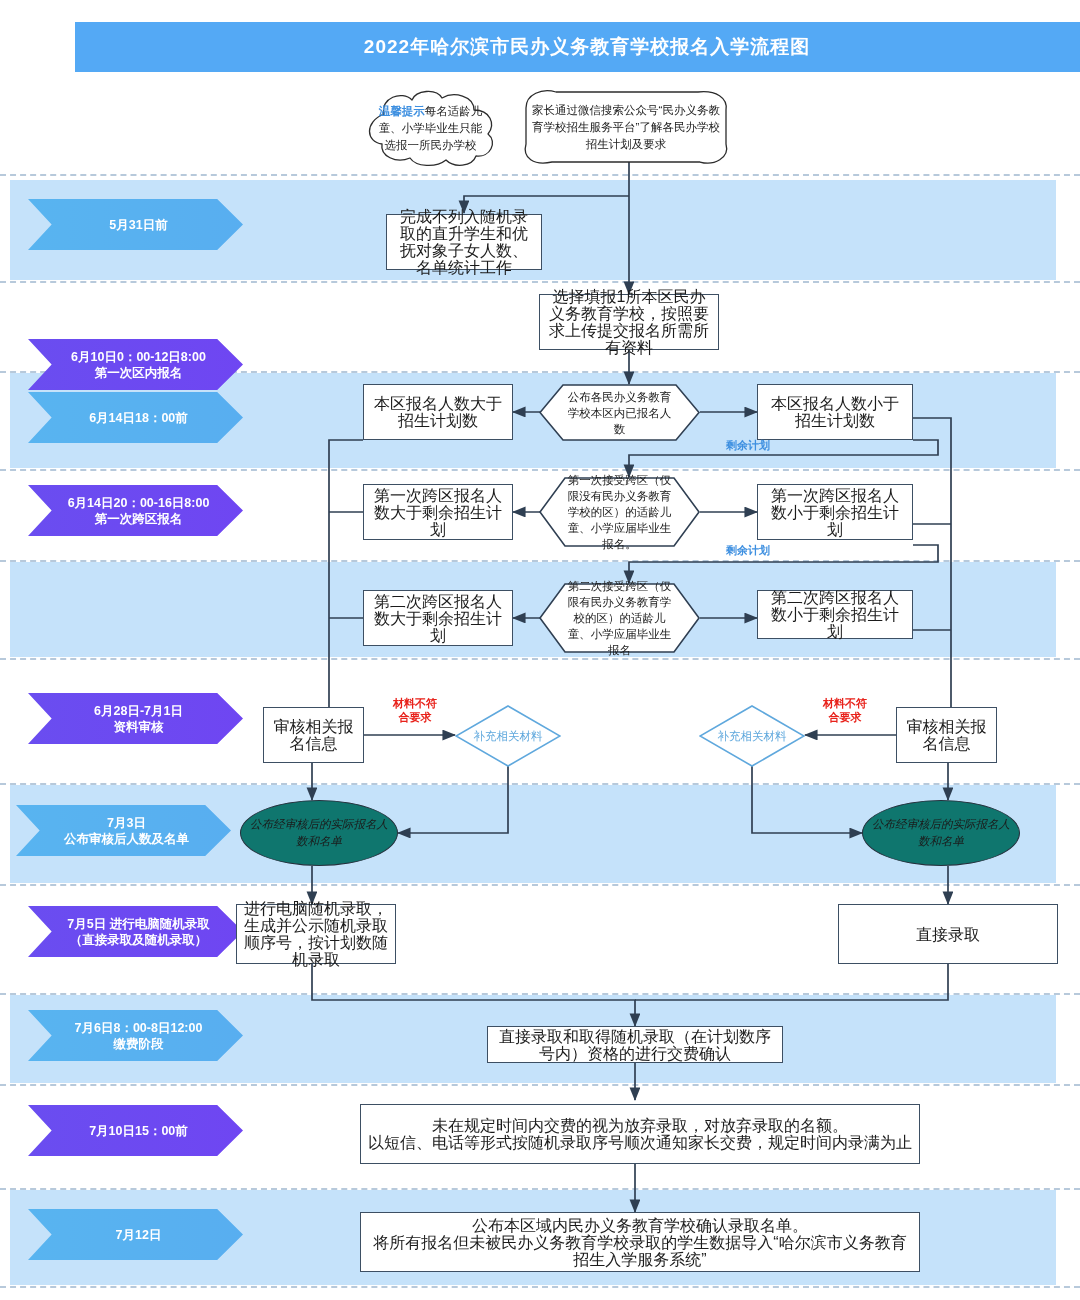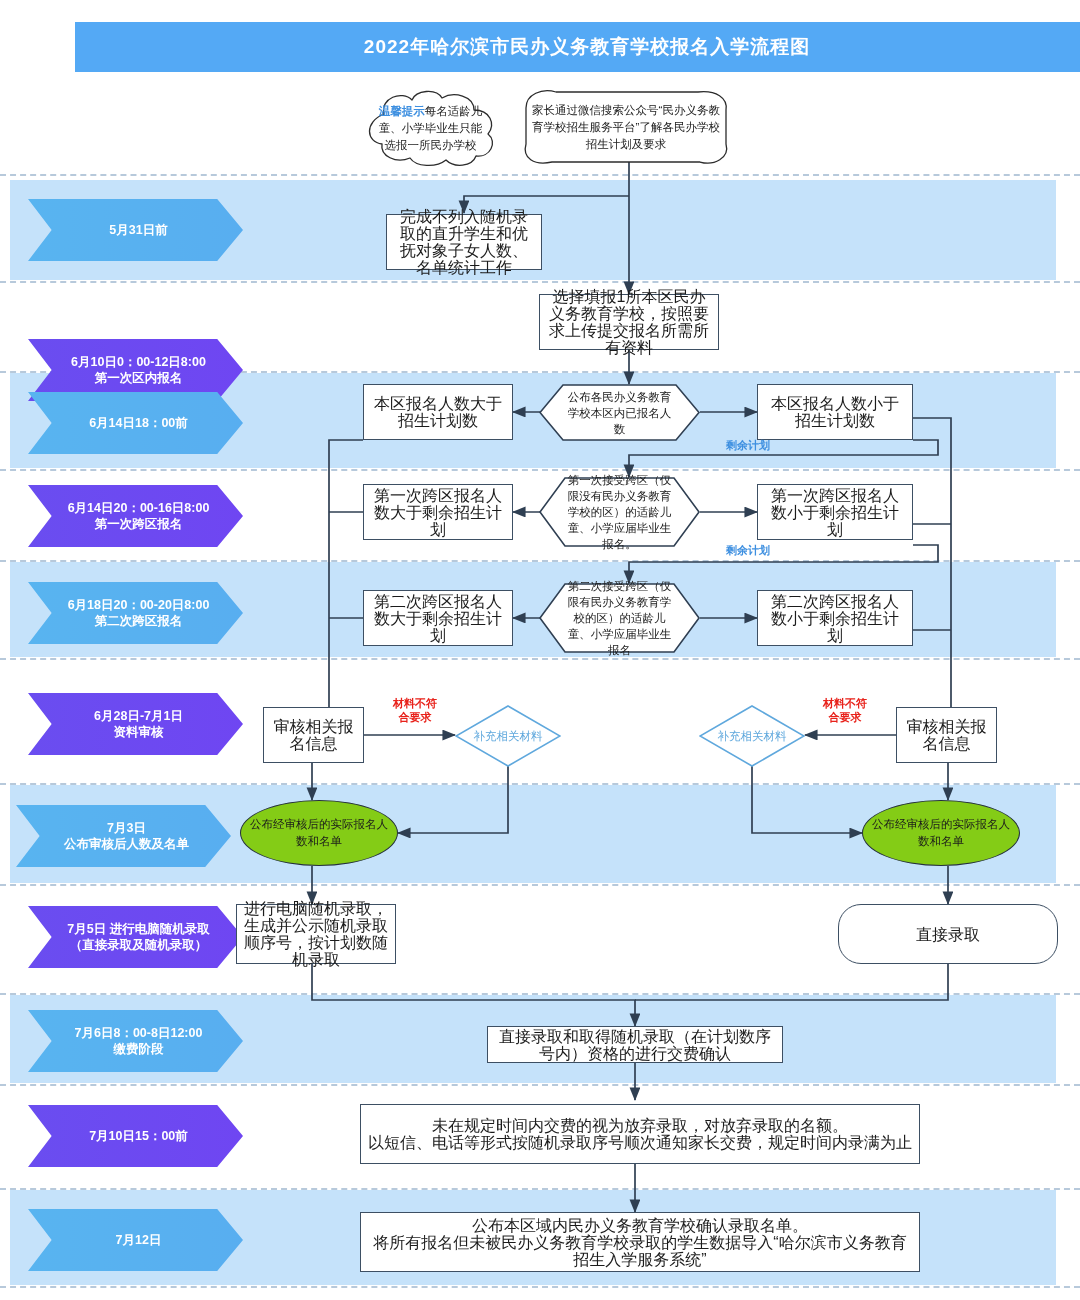--- a/index.html
+++ b/index.html
@@ -21,21 +21,21 @@
     color:#ffffff;font-size:19px;font-weight:bold;letter-spacing:1px;
   }
 
   
   .band{position:absolute;left:10px;width:1046px;background:#c5e2fa;}
   .dash{position:absolute;left:0px;width:1080px;height:0;
         border-top:2px dashed #9fb8cf;opacity:.75;}
 
   
   .banner{
-    position:absolute;height:62px;width:215px;
+    position:absolute;height:51px;width:215px;
     display:flex;align-items:center;justify-content:center;
     text-align:center;color:#fff;font-weight:bold;font-size:12.5px;
     line-height:16px;padding-left:6px;box-sizing:border-box;
     clip-path:polygon(0 0, 88% 0, 100% 50%, 88% 100%, 0 100%, 11% 50%);
   }
   .banner.blue{background:linear-gradient(90deg,#58b4f0,#58aef0);}
   .banner.purple{background:linear-gradient(90deg,#6a4df0,#6f46f2);}
   .banner span{display:block;}
 
   
@@ -71,24 +71,25 @@
     position:absolute;box-sizing:border-box;
     display:flex;align-items:center;justify-content:center;
     text-align:center;font-size:11.5px;color:#5fa8dd;
   }
   .dia .diabg{position:absolute;left:0;top:0;width:100%;height:100%;}
   .dia .diatxt{position:relative;z-index:2;}
 
   
   .ell{
     position:absolute;box-sizing:border-box;
-    border:1.5px solid #25313d;border-radius:50%;background:#84cc16;
+    border:1.5px solid #25313d;border-radius:50%;background:#0f766e;
     display:flex;align-items:center;justify-content:center;
     text-align:center;font-size:11.5px;line-height:17px;color:#1b1b1b;
     padding:2px 8px;
+    font-style:italic;
   }
 
   
   .elabel{position:absolute;font-size:11px;font-weight:bold;line-height:14px;text-align:center;}
   .elabel.red{color:#e8211a;}
   .elabel.blue{color:#3d8fe0;}
 
   
   #links{position:absolute;left:0;top:0;width:1080px;height:1300px;pointer-events:none;}
 </style>
@@ -201,26 +202,20 @@
     <div>
         <span>6月14日18：00前</span>
       </div>
   </div>
   <div class="banner purple" style="left:28px;top:485px;">
     <div>
         <span>6月14日20：00-16日8:00</span>
         <span>第一次跨区报名</span>
       </div>
   </div>
-  <div class="banner blue" style="left:28px;top:582px;">
-    <div>
-        <span>6月18日20：00-20日8:00</span>
-        <span>第二次跨区报名</span>
-      </div>
-  </div>
   <div class="banner purple" style="left:28px;top:693px;">
     <div>
         <span>6月28日-7月1日</span>
         <span>资料审核</span>
       </div>
   </div>
   <div class="banner blue" style="left:16px;top:805px;">
     <div>
         <span>7月3日</span>
         <span>公布审核后人数及名单</span>
@@ -295,37 +290,37 @@
   </div>
 
   <div class="node" style="left:757px;top:484px;width:156px;height:56px;">
     <span>第一次跨区报名人数小于剩余招生计划</span>
   </div>
 
   <div class="node" style="left:363px;top:590px;width:150px;height:56px;">
     <span>第二次跨区报名人数大于剩余招生计划</span>
   </div>
 
-  <div class="node" style="left:757px;top:590px;width:156px;height:56px;">
+  <div class="node" style="left:757px;top:590px;width:156px;height:49px;">
     <span>第二次跨区报名人数小于剩余招生计划</span>
   </div>
 
   <div class="node" style="left:263px;top:707px;width:101px;height:56px;">
     <span>审核相关报名信息</span>
   </div>
 
   <div class="node" style="left:896px;top:707px;width:101px;height:56px;">
     <span>审核相关报名信息</span>
   </div>
 
   <div class="node" style="left:236px;top:904px;width:160px;height:60px;">
     <span>进行电脑随机录取，生成并公示随机录取顺序号，按计划数随机录取</span>
   </div>
 
-  <div class="node" style="left:838px;top:904px;width:220px;height:60px;border-radius:23px;">
+  <div class="node" style="left:838px;top:904px;width:220px;height:60px;">
     <span>直接录取</span>
   </div>
 
   <div class="node" style="left:487px;top:1026px;width:296px;height:37px;">
     <span>直接录取和取得随机录取（在计划数序号内）资格的进行交费确认</span>
   </div>
 
   <div class="node" style="left:360px;top:1104px;width:560px;height:60px;">
     <div>
       <div>未在规定时间内交费的视为放弃录取，对放弃录取的名额。</div>

